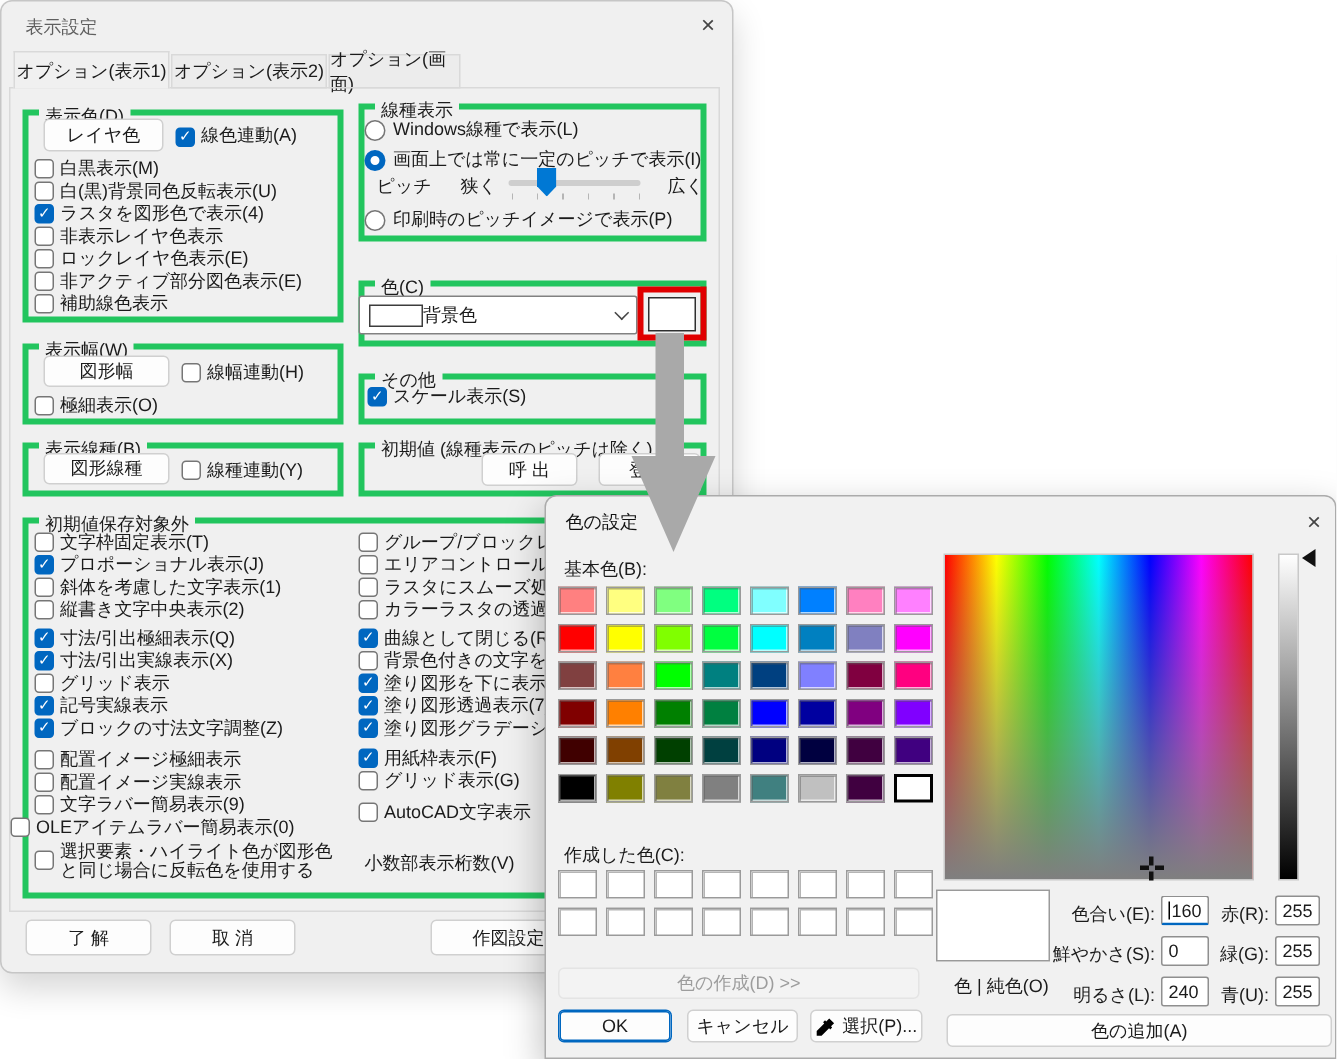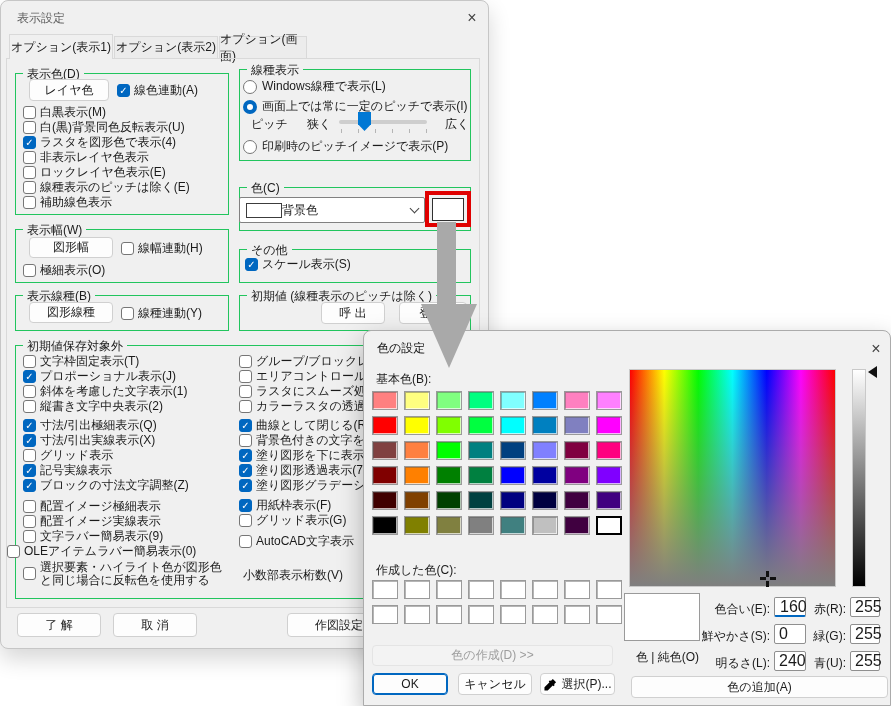--- a/index.html
+++ b/index.html
@@ -11,21 +11,21 @@
   .dlg-color{position:absolute;left:363px;top:330px;width:528px;height:376px;background:#f1f1f1;
              border:1px solid #ababab;border-radius:8px 8px 0 0;box-shadow:0 10px 26px rgba(0,0,0,.28);z-index:4;}
   .titletext{position:absolute;font-size:12px;}
   .close{position:absolute;display:flex;align-items:center;justify-content:center;
          font-size:16px;color:#444;cursor:default;}
   .tab{position:absolute;display:flex;align-items:center;justify-content:center;
        border:1px solid #d9d9d9;font-size:12px;}
   .tab.active{background:#f0f0f0;border-bottom:none;z-index:2;}
   .tab.inactive{background:#ececec;}
   .panel{position:absolute;left:5px;top:57px;width:474px;height:550px;border:1px solid #d9d9d9;}
-  .grp{position:absolute;border:1px solid #22c55e;text-decoration:underline;}
+  .grp{position:absolute;border:4px solid #22c55e;text-decoration:underline;}
   .glabel{position:absolute;top:-8px;left:7px;background:#f0f0f0;padding:0 4px;white-space:nowrap;}
   .btn{position:absolute;display:flex;align-items:center;justify-content:center;gap:5px;
        background:#fdfdfd;border:1px solid #d0d0d0;border-radius:4px;font-size:12px;color:#1b1b1b;}
   .btn.default{border:1px solid #0067c0;box-shadow:inset 0 0 0 1px #0067c0;}
   .btn.disabled{background:#f3f3f3;border-color:#e4e4e4;color:#9d9d9d;}
   .cbrow{position:absolute;display:flex;align-items:flex-start;gap:4px;}
   .cb{width:13px;height:13px;flex:none;border:1px solid #767676;border-radius:3px;background:#fff;
       display:flex;align-items:center;justify-content:center;font-size:10px;color:#fff;margin-top:1px;}
   .cb.checked{background:#0067c0;border-color:#0067c0;}
   .cb.checked::after{content:"✓";}
@@ -51,21 +51,21 @@
   .sw{width:26px;height:19px;border:1px solid #9a9a9a;box-shadow:inset 1px 1px 0 rgba(90,90,90,.45), inset -1px -1px 0 rgba(255,255,255,.7);}
   .sw.sel{border:2px solid #000;box-shadow:none;}
   .gradient{position:absolute;border:1px solid #c9c9c9;
     background:linear-gradient(to bottom,rgba(127,127,127,0),#7f7f7f),
     linear-gradient(to right,#f00 0%,#ff0 16.7%,#0f0 33.3%,#0ff 50%,#00f 66.7%,#f0f 83.3%,#f00 100%);}
   .lumbar{position:absolute;border:1px solid #c9c9c9;background:linear-gradient(#fff,#000);}
   .lumarrow{position:absolute;width:0;height:0;border-top:6px solid transparent;
             border-bottom:6px solid transparent;border-right:9px solid #111;}
   .xarm{position:absolute;background:#111;}
   .field{position:absolute;background:#fff;border:1px solid #8f8f8f;border-radius:2px;
-         display:flex;align-items:center;padding:0 4px;font-size:16px;}
+         display:flex;align-items:center;padding:0 4px;font-size:12px;}
   .field.focused{border-bottom:2px solid #0067c0;}
   .caret{width:1px;height:12px;background:#000;margin-right:1px;}
   .flabel{position:absolute;text-align:right;white-space:nowrap;}
   .preview{position:absolute;background:#fff;border:1px solid #9a9a9a;}
   .arrow-svg{position:absolute;left:415px;top:222px;z-index:5;}
 </style>
 </head>
 <body>
 
 <div class="stage">
@@ -84,21 +84,21 @@
         <span>オプション(画面)</span>
       </div>
     <div class="panel"></div>
 
     <div class="grp" style="left:14px;top:72px;width:214px;height:142px;">
       <span class="glabel">表示色(D)</span>
     </div>
     <div class="btn" style="left:28px;top:78px;width:80px;height:22px;">
         <span>レイヤ色</span>
       </div>
-    <div class="cbrow" style="left:116px;top:82px;">
+    <div class="cbrow" style="left:116px;top:82px;align-items:flex-end;">
         <span class="cb checked"></span>
         <span class="cblabel">線色連動(A)</span>
       </div>
     <div class="cbrow" style="left:22px;top:104px;">
         <span class="cb"></span>
         <span class="cblabel">白黒表示(M)</span>
       </div>
     <div class="cbrow" style="left:22px;top:119px;">
         <span class="cb"></span>
         <span class="cblabel">白(黒)背景同色反転表示(U)</span>
@@ -110,21 +110,21 @@
     <div class="cbrow" style="left:22px;top:149px;">
         <span class="cb"></span>
         <span class="cblabel">非表示レイヤ色表示</span>
       </div>
     <div class="cbrow" style="left:22px;top:164px;">
         <span class="cb"></span>
         <span class="cblabel">ロックレイヤ色表示(E)</span>
       </div>
     <div class="cbrow" style="left:22px;top:179px;">
         <span class="cb"></span>
-        <span class="cblabel">線種表示のピッチは除く(E)</span>
+        <span class="cblabel">非アクティブ部分図色表示(E)</span>
       </div>
     <div class="cbrow" style="left:22px;top:194px;">
         <span class="cb"></span>
         <span class="cblabel">補助線色表示</span>
       </div>
 
     <div class="grp" style="left:14px;top:228px;width:214px;height:54px;">
       <span class="glabel">表示幅(W)</span>
     </div>
     <div class="btn" style="left:28px;top:236px;width:84px;height:21px;">

